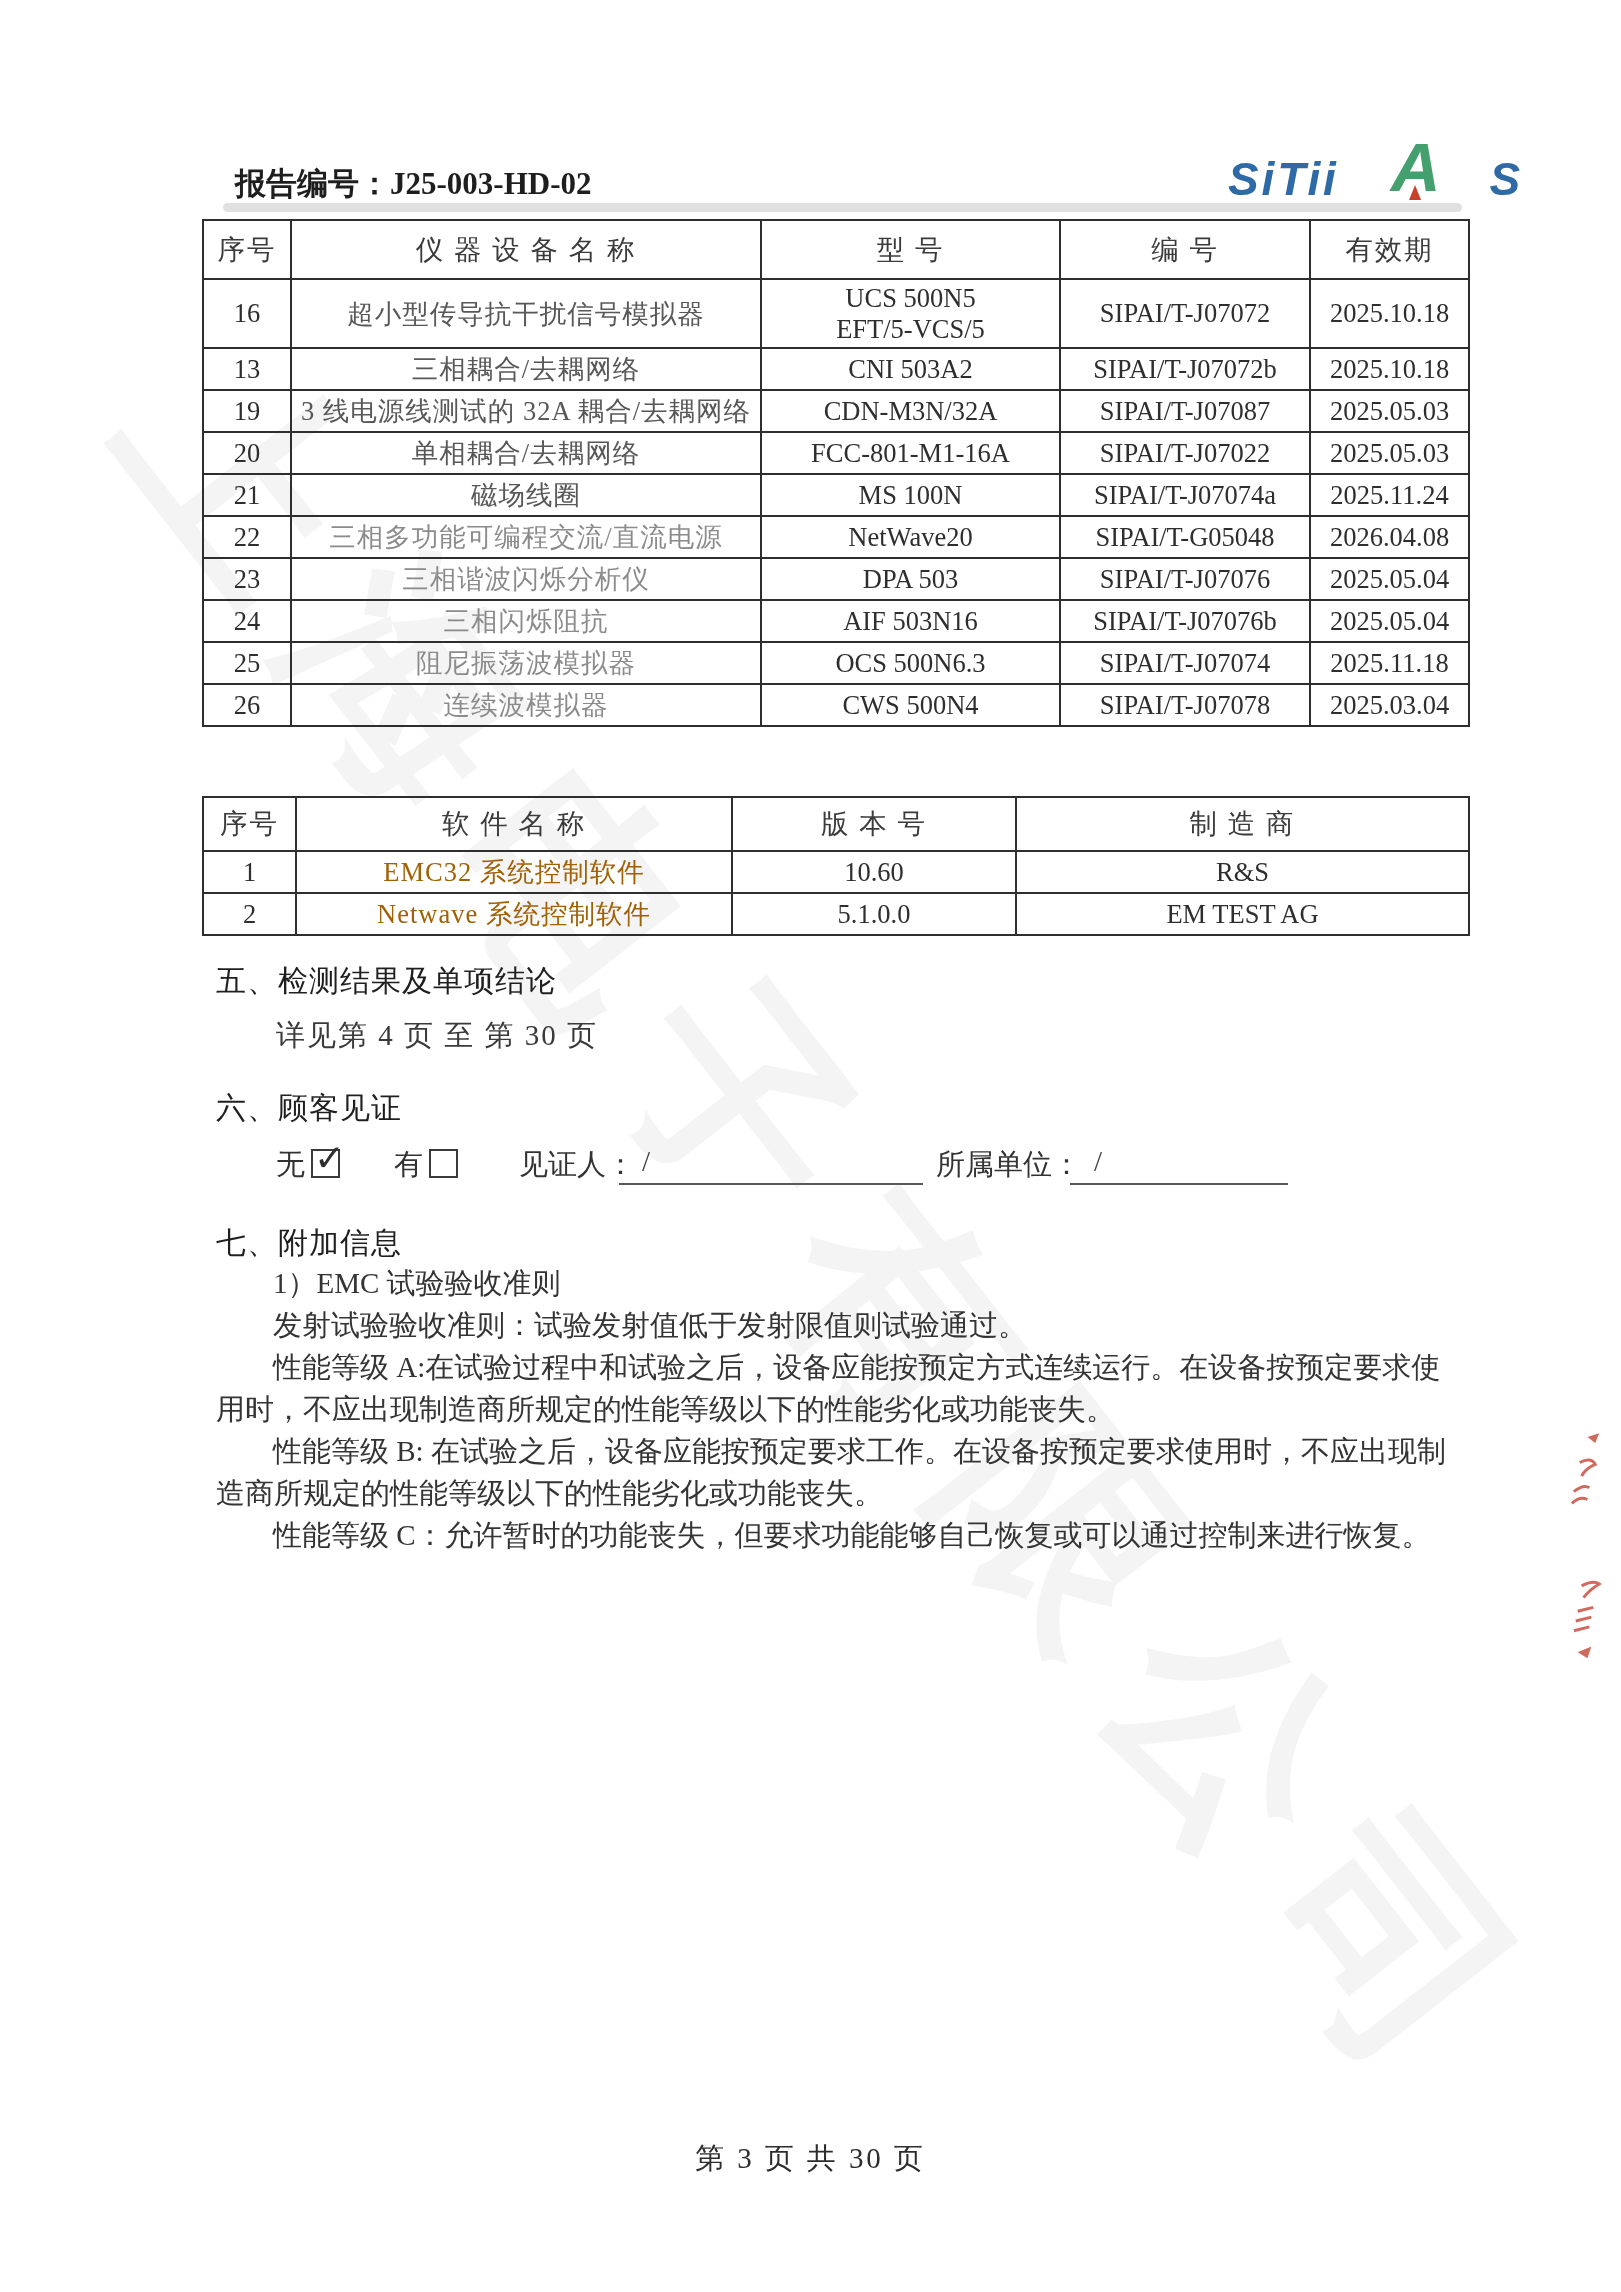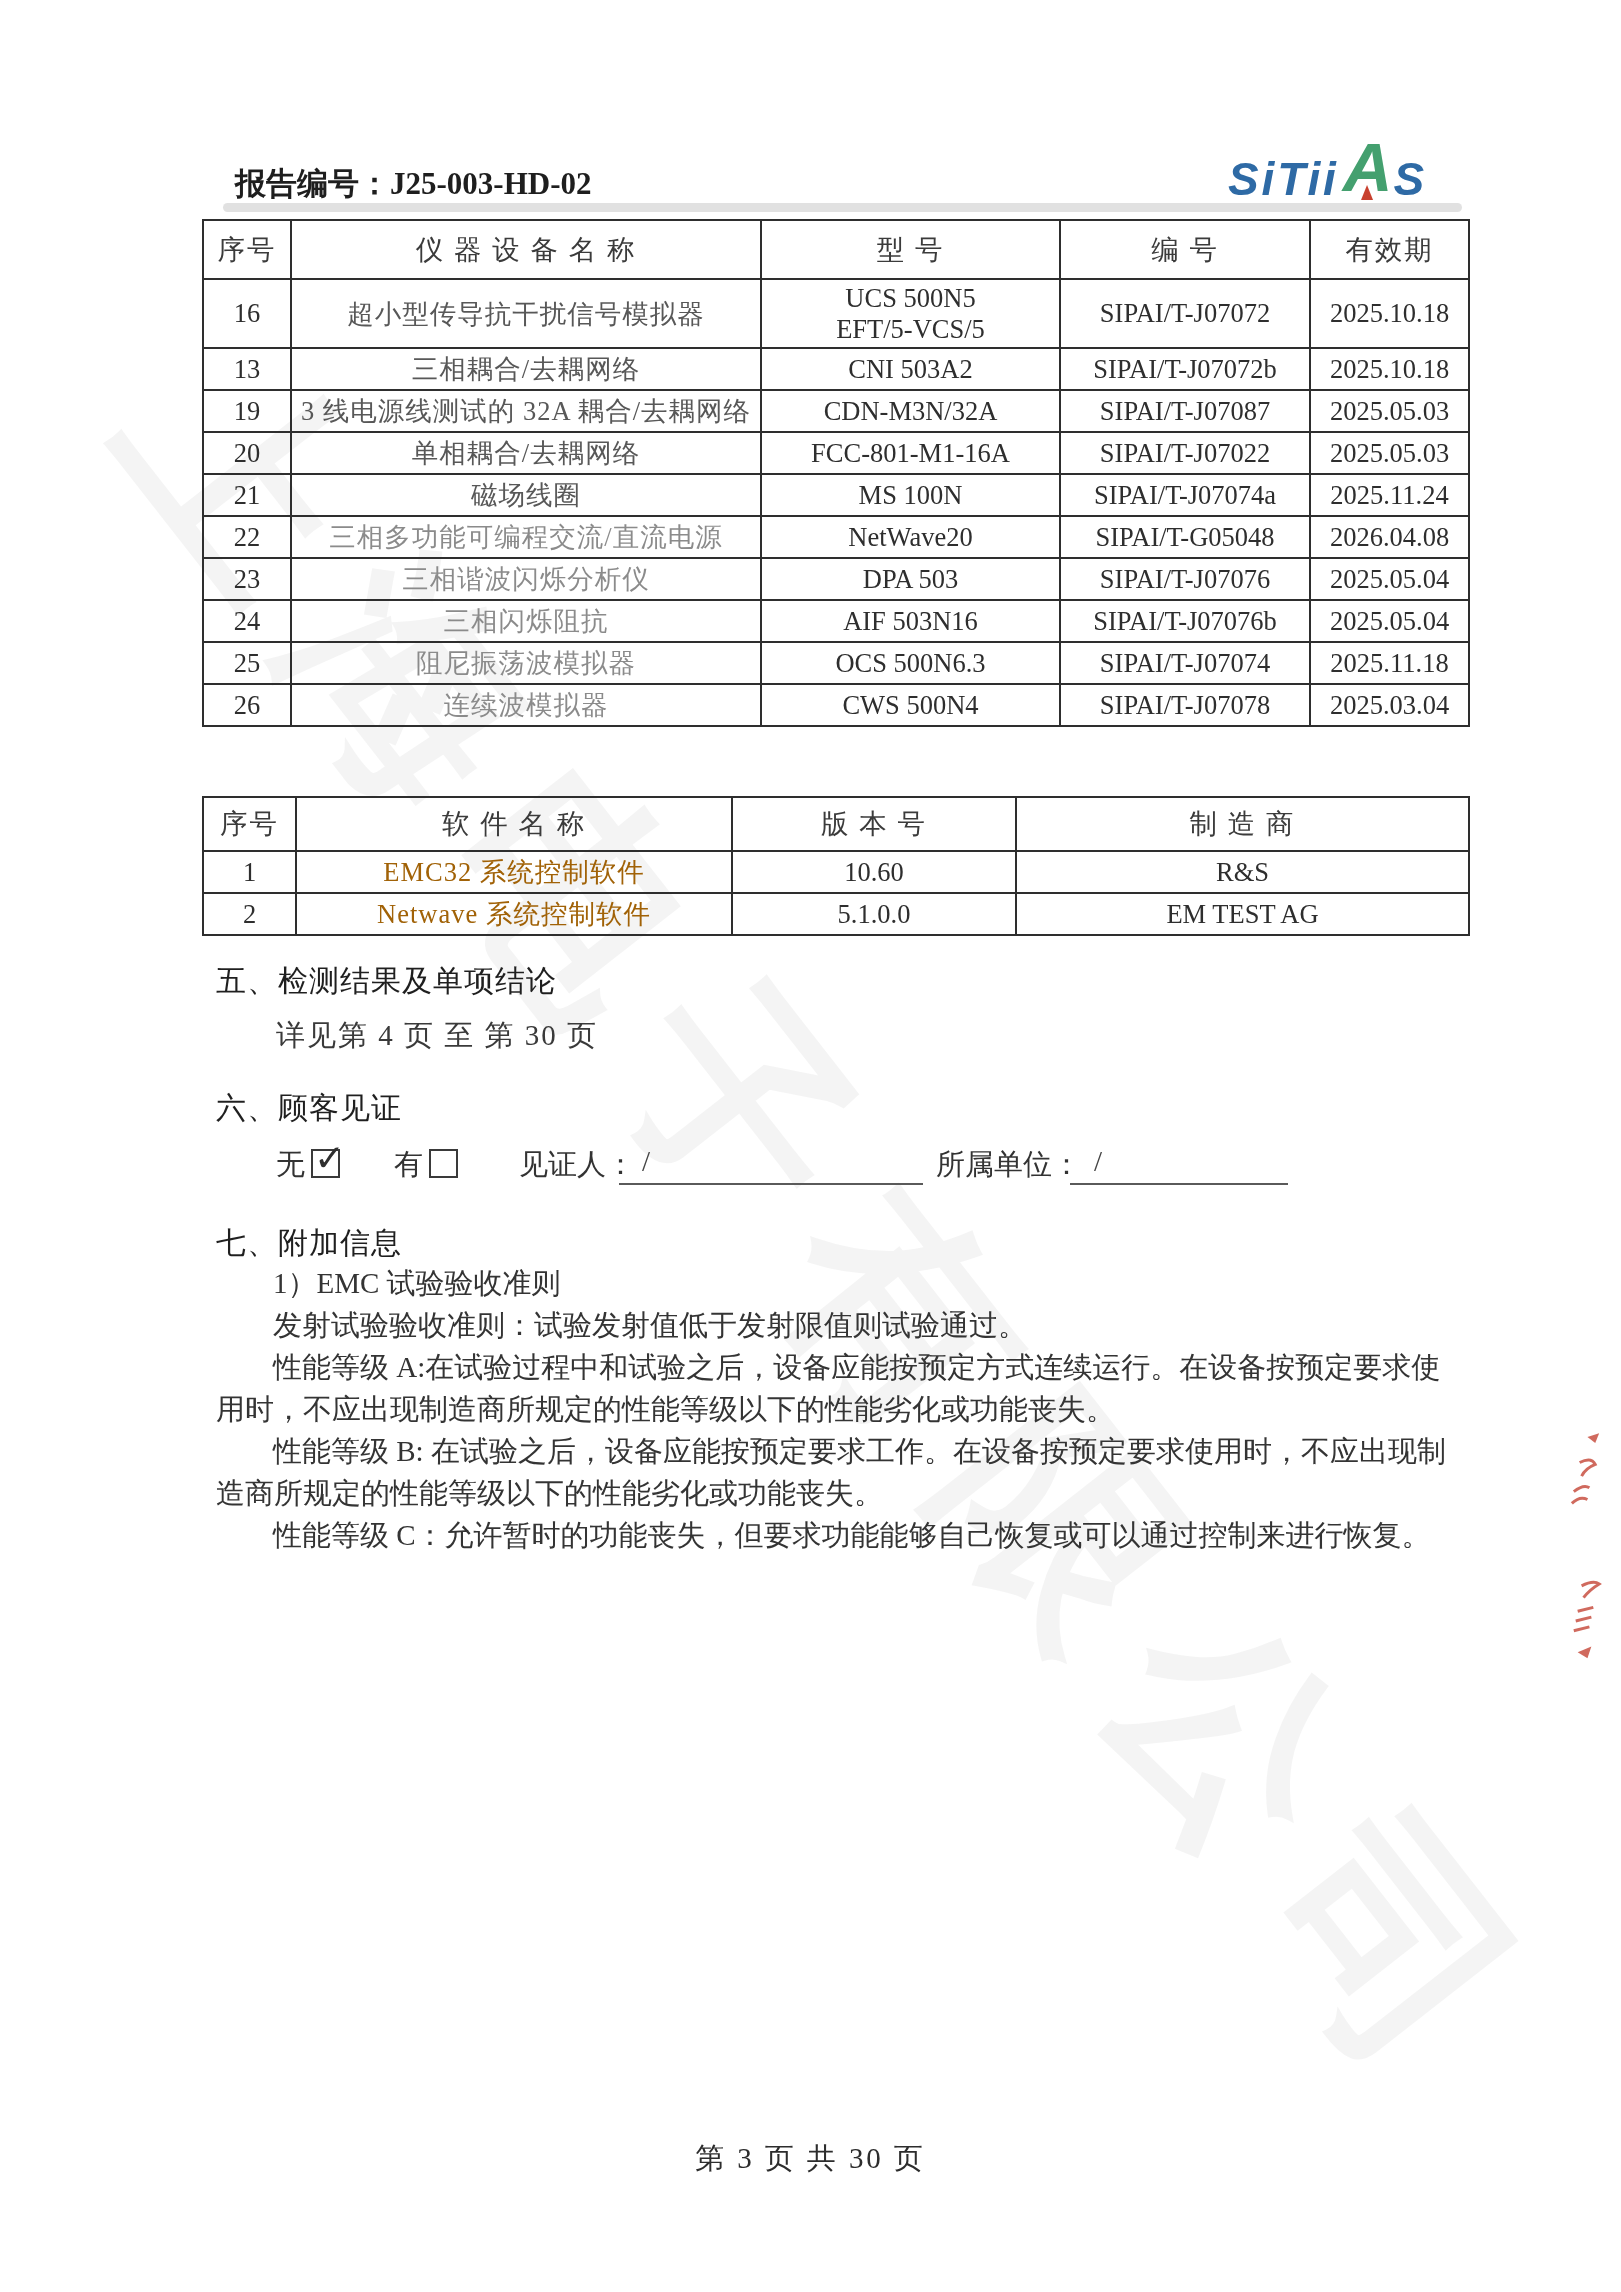--- a/index.html
+++ b/index.html
@@ -20,21 +20,21 @@
   }
   .scan-smear {
     position:absolute; left:223px; top:203px; width:1239px; height:8.8px;
     background:#bdbdbd; opacity:.45; border-radius:4.9px;
   }
   .red-mark { position:absolute; }
 
   
   .report-no { position:absolute; left:235px; top:163px; font-size:31px; font-weight:bold; color:#1e1e1e; }
   .logo { position:absolute; left:1228px; top:133px; display:flex; align-items:flex-end; line-height:1;
-          font-family:"Liberation Sans","DejaVu Sans",sans-serif; font-weight:900; font-style:italic; }
+          font-family:"Liberation Sans","DejaVu Sans",sans-serif; font-weight:900; font-style:italic;gap:48px; }
   .logo .lg-blue1 { font-size:46px; color:#2e6aa5; letter-spacing:2.9px; }
   .logo .lg-green { font-size:69px; color:#44a06f; margin:0 1px 0 3.9px; position:relative; }
   .logo .lg-green .lg-notch {
       position:absolute; left:50%; bottom:2px; transform:translateX(-58%);
       width:0; height:0; border-left:6.9px solid transparent; border-right:6.9px solid transparent;
       border-bottom:15.7px solid #c8402e;
   }
   .logo .lg-blue2 { font-size:46px; color:#2e6aa5; }
 
   

